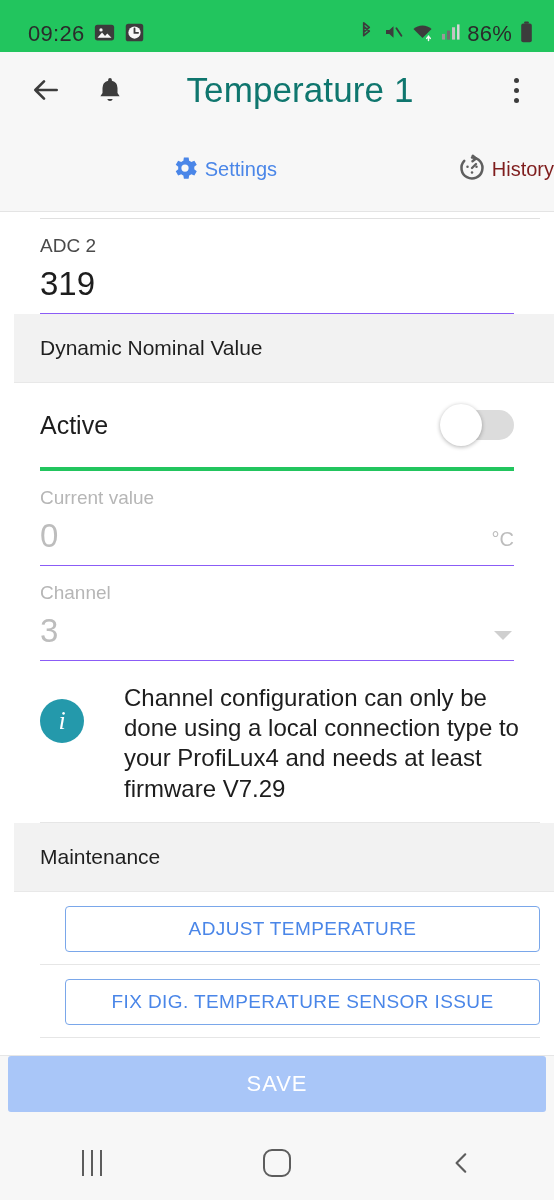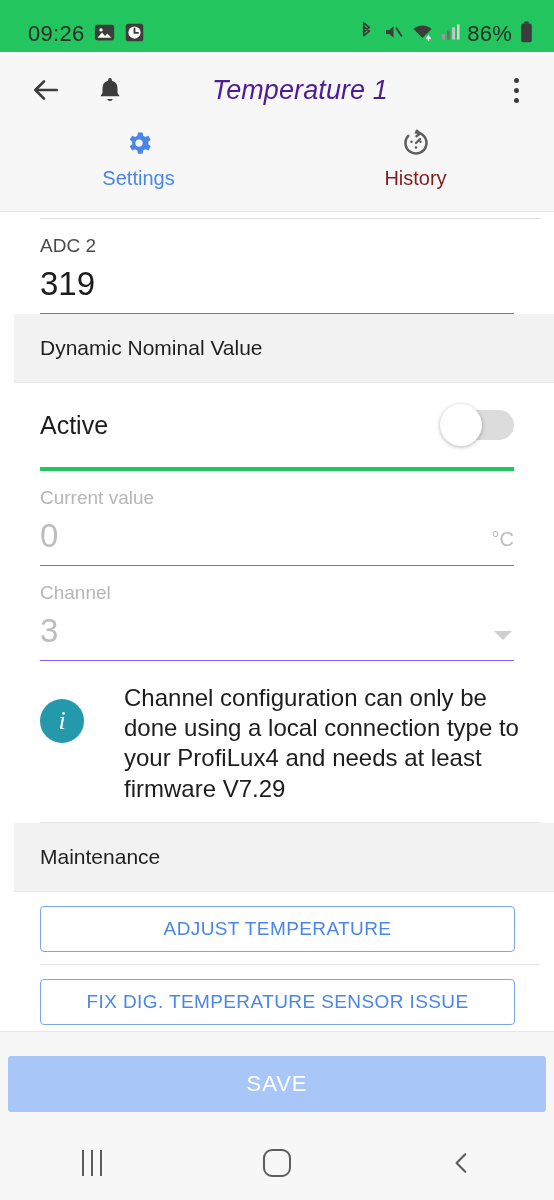--- a/index.html
+++ b/index.html
@@ -40,41 +40,40 @@
     display: flex;
     align-items: center;
     padding: 0 18px 0 26px;
     flex: 0 0 auto;
   }
   .appbar .back { width: 40px; height: 40px; display:flex; align-items:center; justify-content:center; }
   .appbar .bell { width: 44px; height: 44px; margin-left: 22px; display:flex; align-items:center; justify-content:center; }
   .title {
     flex: 1;
     text-align: center;
-    font-size: 27px;
-    color: #4c1d95;
+    font-size: 35px;
+    color: #0f766e;
     padding-right: 28px;
     letter-spacing: .1px;
-    font-style: italic;
   }
   .kebab { width: 40px; height: 44px; display:flex; flex-direction:column; align-items:center; justify-content:center; gap:5px; }
   .kebab i { width: 5px; height: 5px; border-radius: 50%; background:#3c3c3c; display:block; }
 
   
   .tabs {
     height: 84px;
     background: #f7f7f7;
     display: flex;
     border-bottom: 1px solid #e4e4e4;
     flex: 0 0 auto;
   }
   .tab {
     flex: 1;
-    display: flex; flex-direction: column;
-    align-items: center; justify-content: flex-start;
+    display: flex; flex-direction: row;
+    align-items: center; justify-content: flex-end;
     gap: 5px;
   }
   .tab .tlabel { font-size: 20px; }
   .tab.active .tlabel { color: #4a86e8; }
   .tab.inactive .tlabel { color: #7f1d1d; }
 
   
   .content {
     flex: 1 1 auto;
     background: #ffffff;
@@ -150,40 +149,40 @@
   .note .ntext {
     margin-left: 40px;
     font-size: 24px; line-height: 1.26; color: #1d1d1d;
     padding-right: 6px;
   }
 
   .btn-row {
     margin: 0 14px 0 40px;
     padding: 14px 0 12px 0;
     border-bottom: 1px solid #e6e6e6;
-    display:flex; justify-content:flex-start;
+    display:flex; justify-content:flex-end;
   }
   .btn-outline {
     width: 475px; height: 46px;
     border: 1px solid #7aa7ea;
     border-radius: 4px;
     background: #ffffff;
     color: #4a86e8;
     font-size: 19px;
     letter-spacing: .4px;
     display:flex; align-items:center; justify-content:center;
     font-family: "Liberation Sans", sans-serif;
   }
 
   
   .savebar {
     flex: 0 0 auto;
     background: #f7f7f7;
     border-top: 1px solid #e6e6e6;
-    padding: 24px 8px 14px 8px;
+    padding: 0 8px 14px 8px;
   }
   .save-btn {
     width: 100%; height: 56px;
     background: #a9c6f8;
     border: none; border-radius: 3px;
     color: #ffffff; font-size: 22px; letter-spacing: 1px;
     font-family: "Liberation Sans", sans-serif;
     display:flex; align-items:center; justify-content:center;
   }
 

